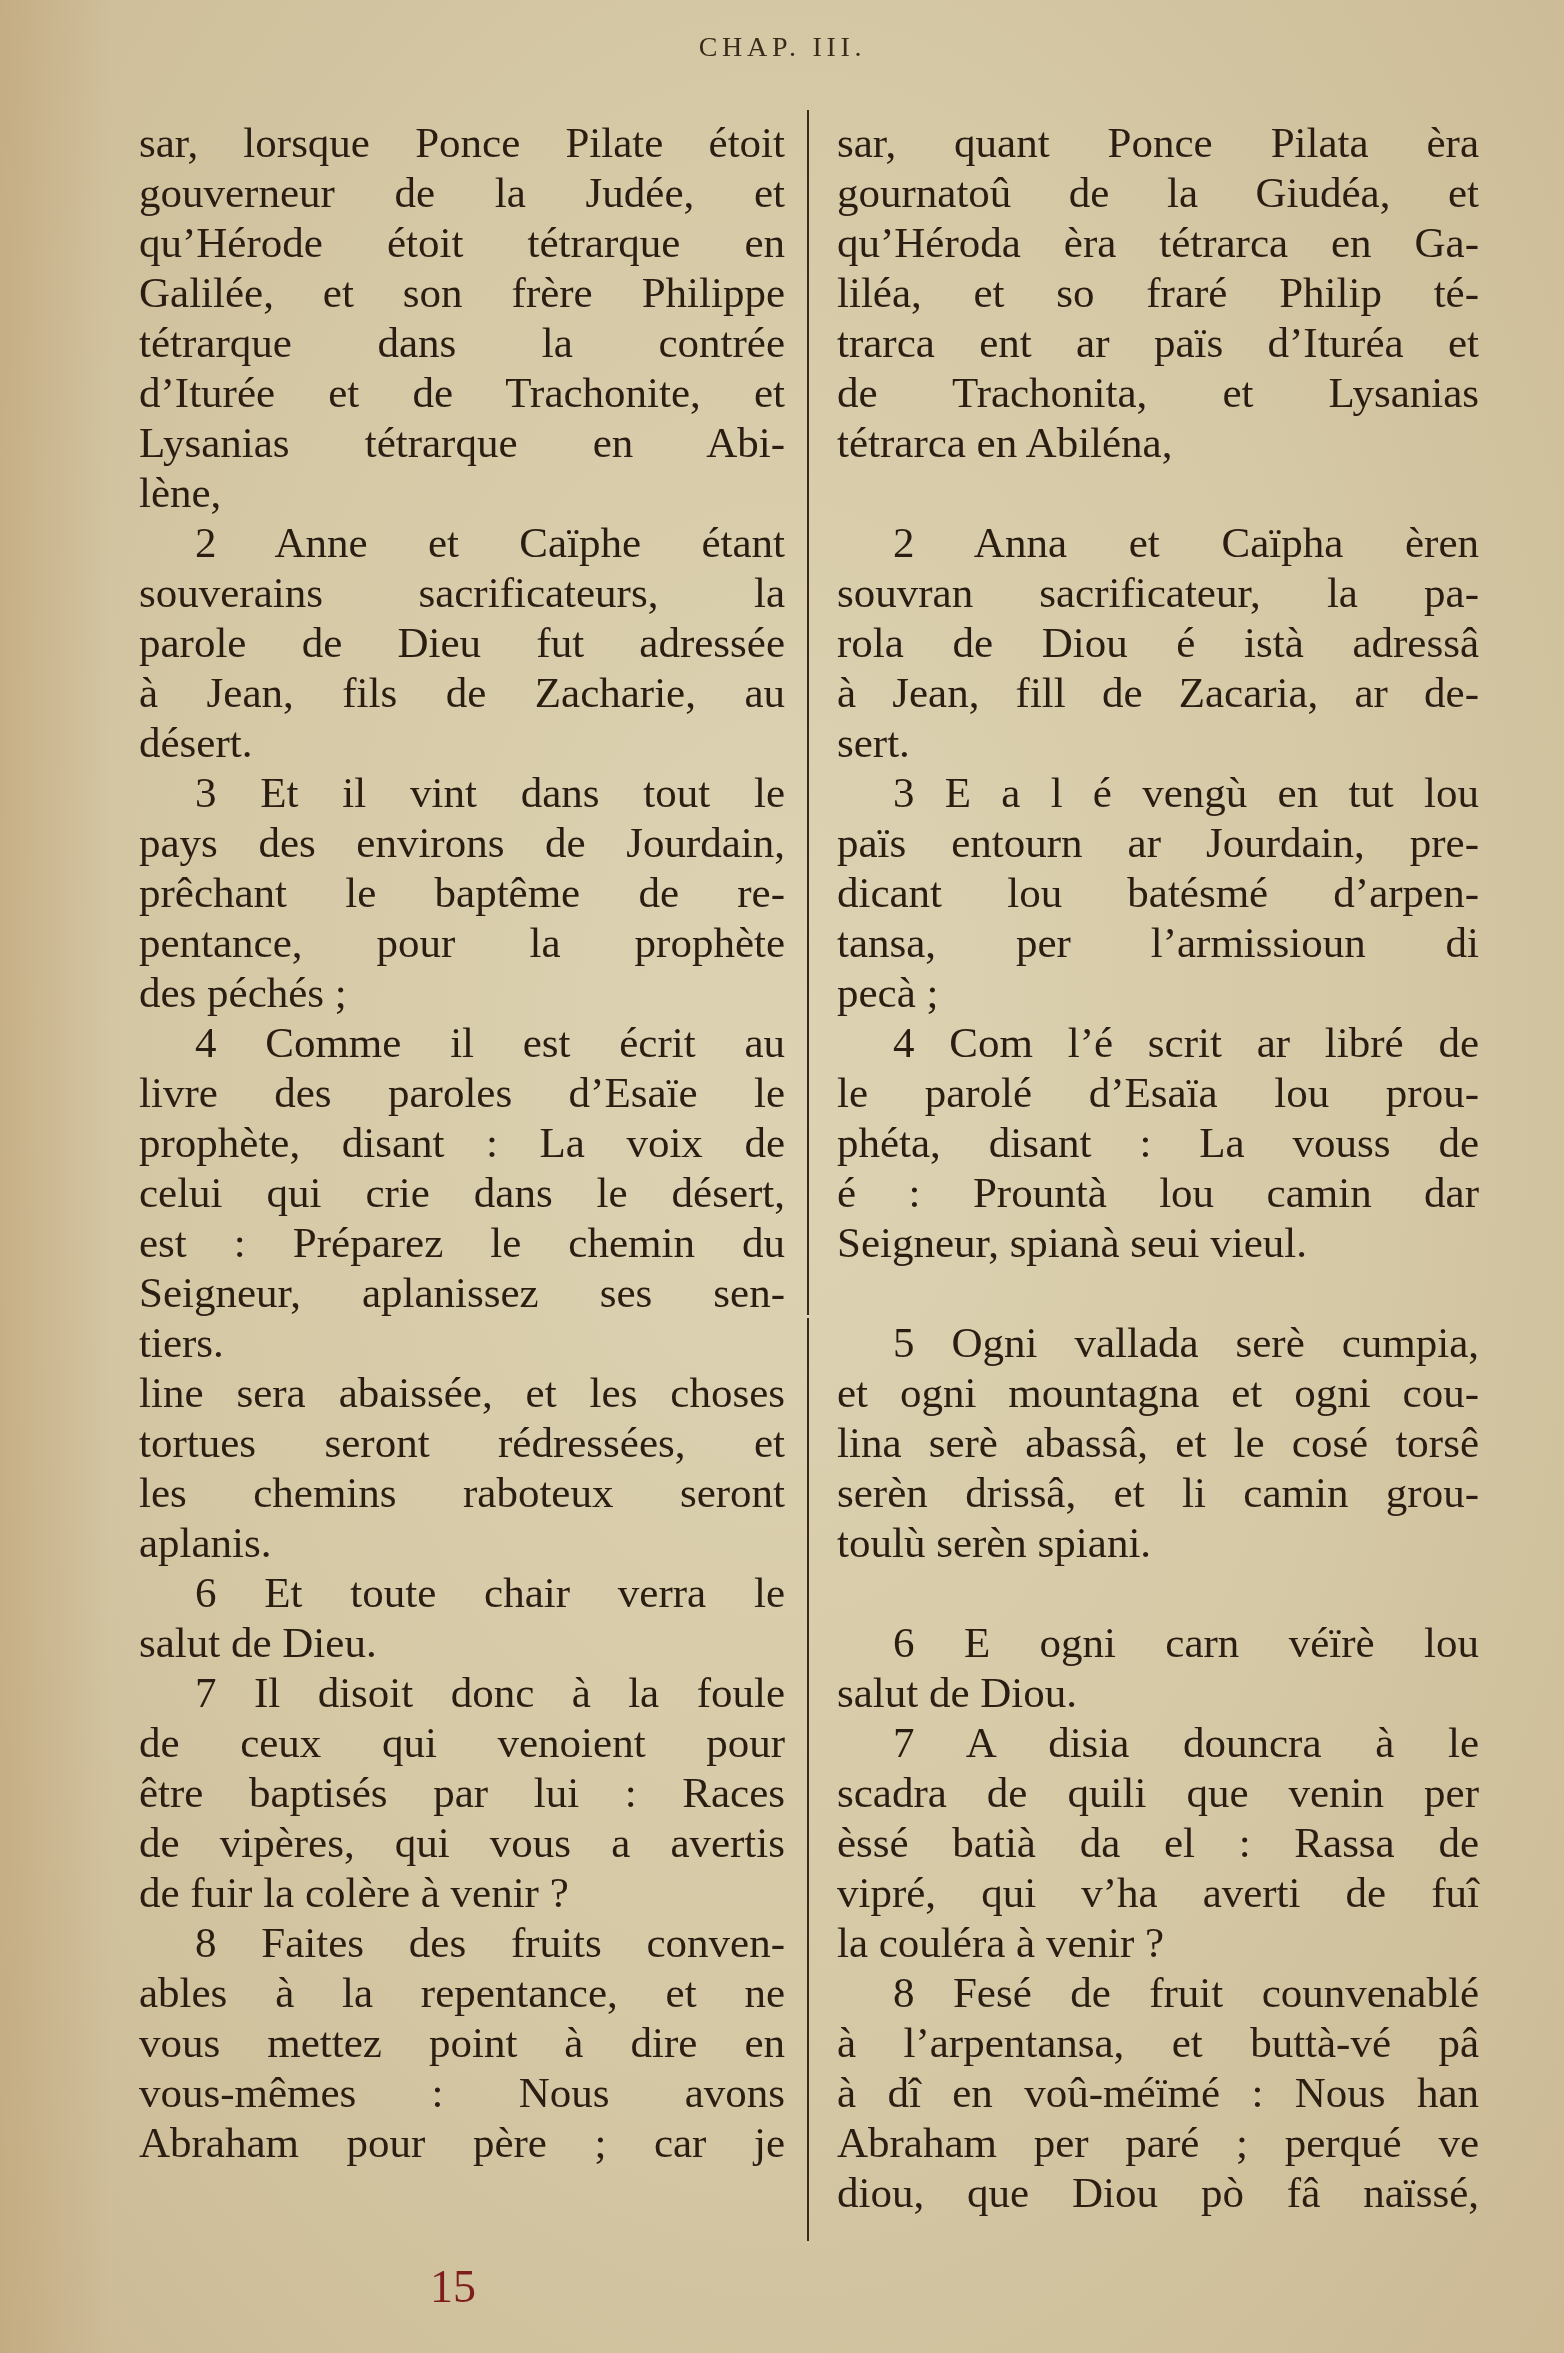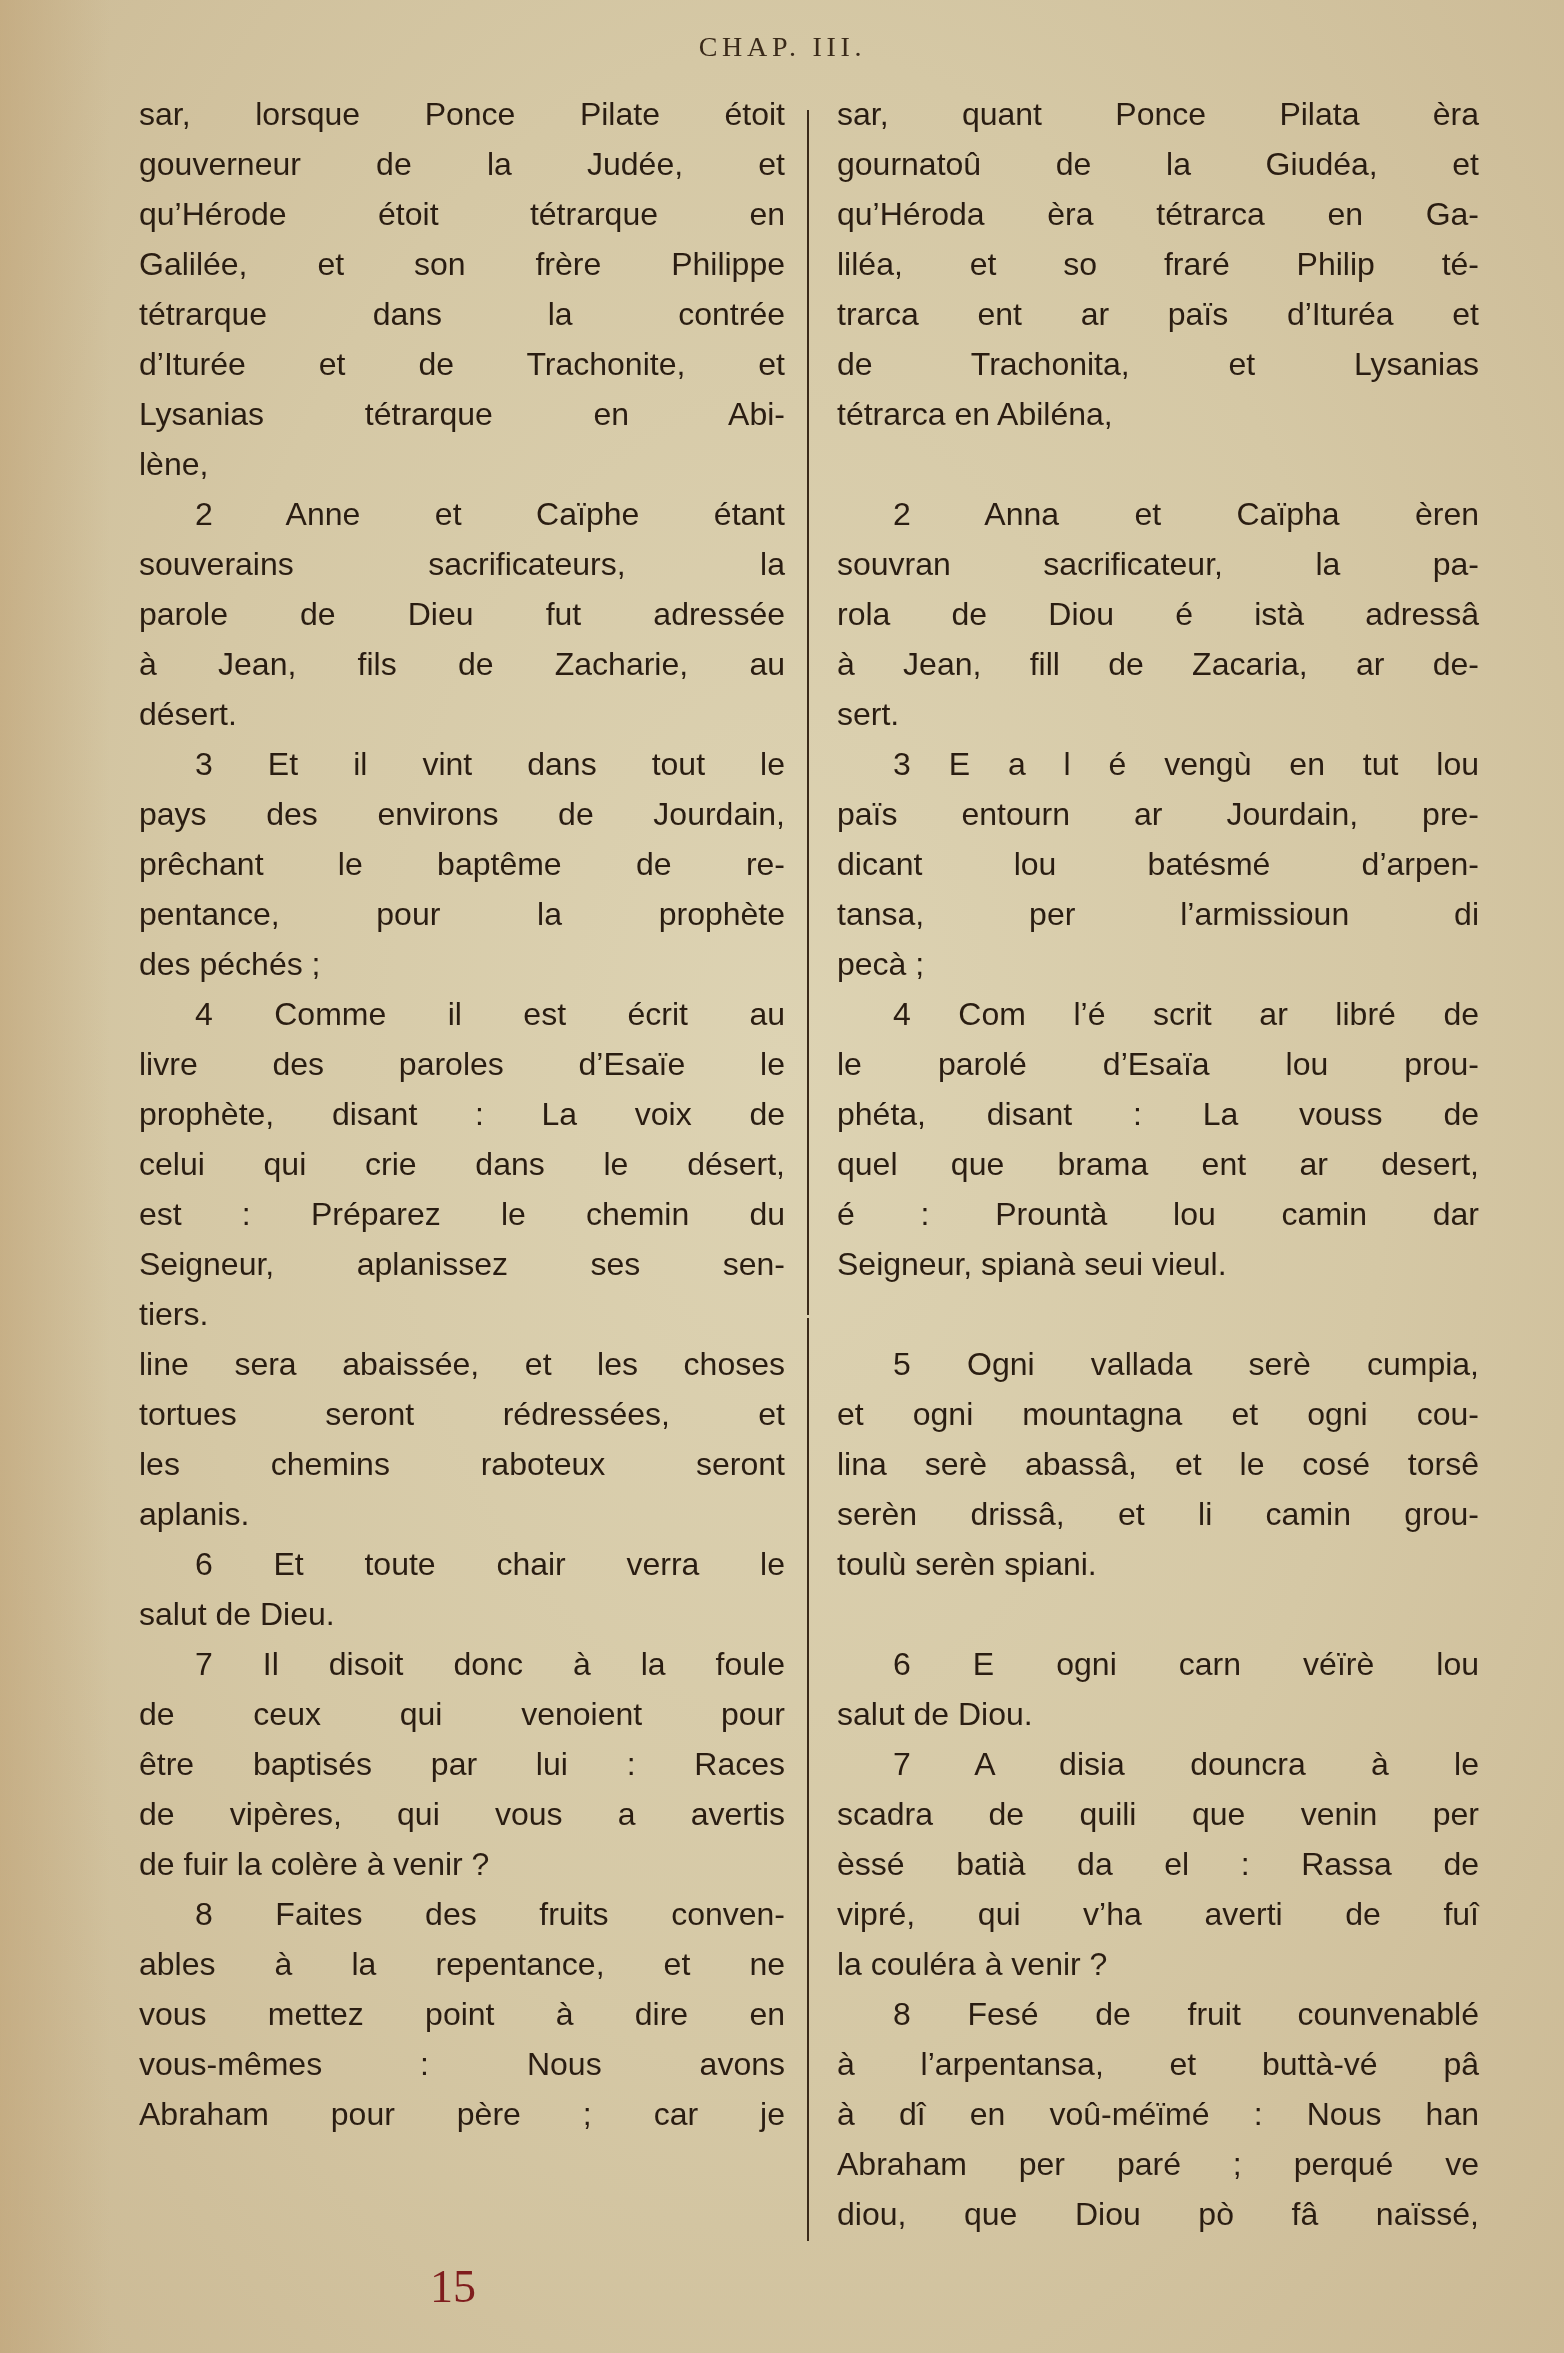--- a/index.html
+++ b/index.html
@@ -15,23 +15,23 @@
     position: absolute; left: 0; top: 0; width: 110px; height: 2354px;
     background: linear-gradient(to right, rgba(190,160,115,0.55), rgba(190,160,115,0));
   }
   .header {
     position: absolute; left: 0; width: 1565px; top: 31px;
     text-align: center; font-size: 28px; letter-spacing: 4.7px;
     color: #3a2a1a;
     font-family: "Liberation Serif", serif;
   }
   .col {
-    position: absolute; top: 89px; width: 646px;
-    font-family: Liberation Sans, sans-serif;
-    font-size: 32px; line-height: 50px;
+    position: absolute; top: 118px; width: 646px;
+    font-family: Liberation Serif, serif;
+    font-size: 43px; line-height: 50px;
     text-align: justify;
   }
   .col.left { left: 139px; }
   .col.right { left: 837px; width: 642px; }
   .line { display: block; height: 50px; white-space: nowrap; text-align-last: justify; }
   .line.last { text-align-last: left; }
   .line.indent { padding-left: 56px; }
   .line.blank { }
   .divider {
     position: absolute; left: 807px; width: 2.3px; background: #3a2a1a;
@@ -110,21 +110,20 @@
     <span class="line">à Jean, fill de Zacaria, ar de-</span>
     <span class="line last">sert.</span>
     <span class="line indent">3 E a l é vengù en tut lou</span>
     <span class="line">païs entourn ar Jourdain, pre-</span>
     <span class="line">dicant lou batésmé d’arpen-</span>
     <span class="line">tansa, per l’armissioun di</span>
     <span class="line last">pecà ;</span>
     <span class="line indent">4 Com l’é scrit ar libré de</span>
     <span class="line">le parolé d’Esaïa lou prou-</span>
     <span class="line">phéta, disant : La vouss de</span>
-    <span class="line">quel que brama ent ar desert,</span>
     <span class="line">é : Prountà lou camin dar</span>
     <span class="line last">Seigneur, spianà seui vieul.</span>
     <span class="line last blank">&nbsp;</span>
     <span class="line indent">5 Ogni vallada serè cumpia,</span>
     <span class="line">et ogni mountagna et ogni cou-</span>
     <span class="line">lina serè abassâ, et le cosé torsê</span>
     <span class="line">serèn drissâ, et li camin grou-</span>
     <span class="line last">toulù serèn spiani.</span>
     <span class="line last blank">&nbsp;</span>
     <span class="line indent">6 E ogni carn véïrè lou</span>

